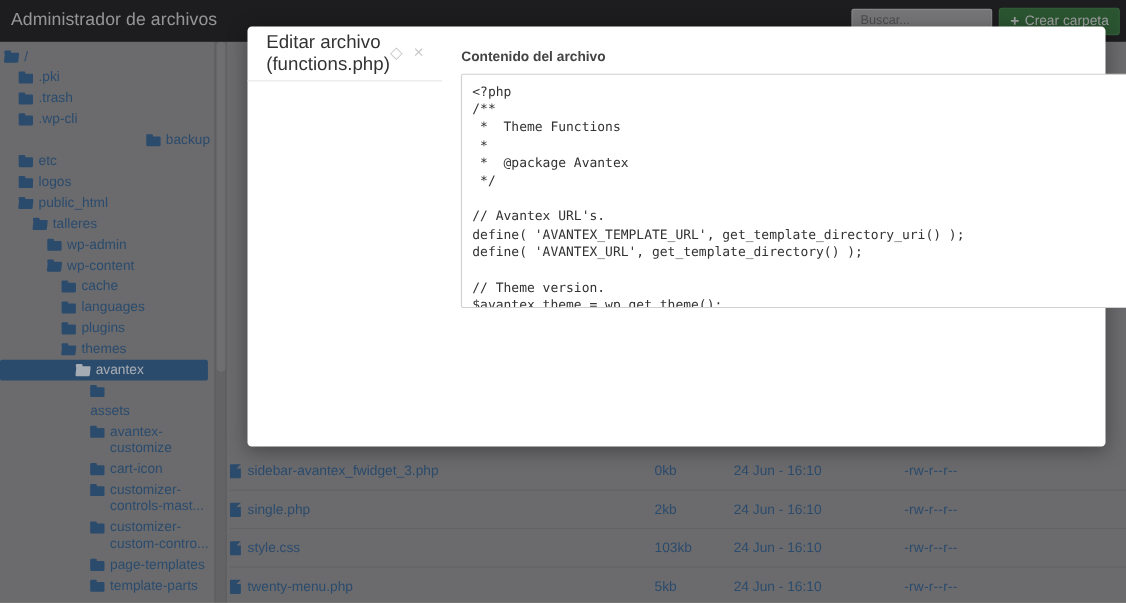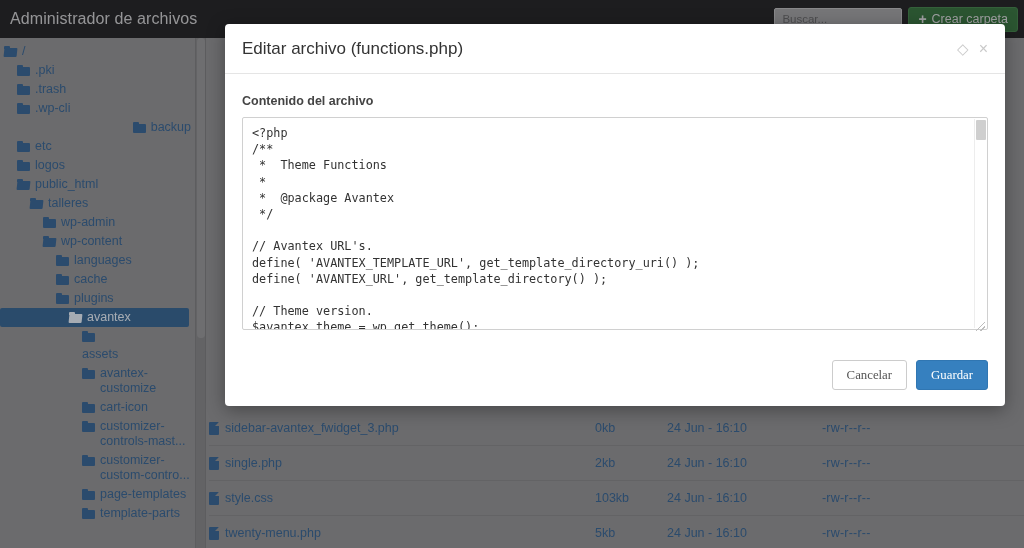--- a/index.html
+++ b/index.html
@@ -140,21 +140,21 @@
   }
 
   
   .modal {
     position: absolute; left: 225px; top: 24px;
     width: 780px; height: 382px;
     background: #ffffff;
     border-radius: 4px;
     box-shadow: 0 4px 18px rgba(0,0,0,0.35);
     z-index: 20;
-    display: flex; flex-direction: column;
+    display: flex; flex-direction: row;
   }
   .modal-header {
     height: 50px; flex: 0 0 50px;
     border-bottom: 1px solid #e5e5e5;
     display: flex; align-items: center;
     padding: 0 17px;
   }
   .modal-title { font-size: 17px; color: #333; font-weight: normal; }
   .modal-actions {
     margin-left: auto; display: flex; align-items: center; gap: 10px;
@@ -268,29 +268,33 @@
         <div class="tree-item" style="padding-left: 43px;">
           <span class="folder-icon"></span>
           <span class="label">wp-admin</span>
         </div>
         <div class="tree-item" style="padding-left: 43px;">
           <span class="folder-icon open"></span>
           <span class="label">wp-content</span>
         </div>
         <div class="tree-item" style="padding-left: 56px;">
           <span class="folder-icon"></span>
+          <span class="label">cache</span>
+        </div>
+        <div class="tree-item" style="padding-left: 56px;">
+          <span class="folder-icon"></span>
           <span class="label">languages</span>
         </div>
         <div class="tree-item" style="padding-left: 56px;">
           <span class="folder-icon"></span>
-          <span class="label">cache</span>
+          <span class="label">plugins</span>
         </div>
         <div class="tree-item" style="padding-left: 56px;">
-          <span class="folder-icon"></span>
-          <span class="label">plugins</span>
+          <span class="folder-icon open"></span>
+          <span class="label">themes</span>
         </div>
         <div class="tree-item selected" style="padding-left: 69px;">
           <span class="folder-icon open"></span>
           <span class="label">avantex</span>
         </div>
         <div class="tree-item" style="padding-left: 82px; flex-direction: column;">
           <span class="folder-icon"></span>
           <span class="label">assets</span>
         </div>
         <div class="tree-item" style="padding-left: 82px;">

